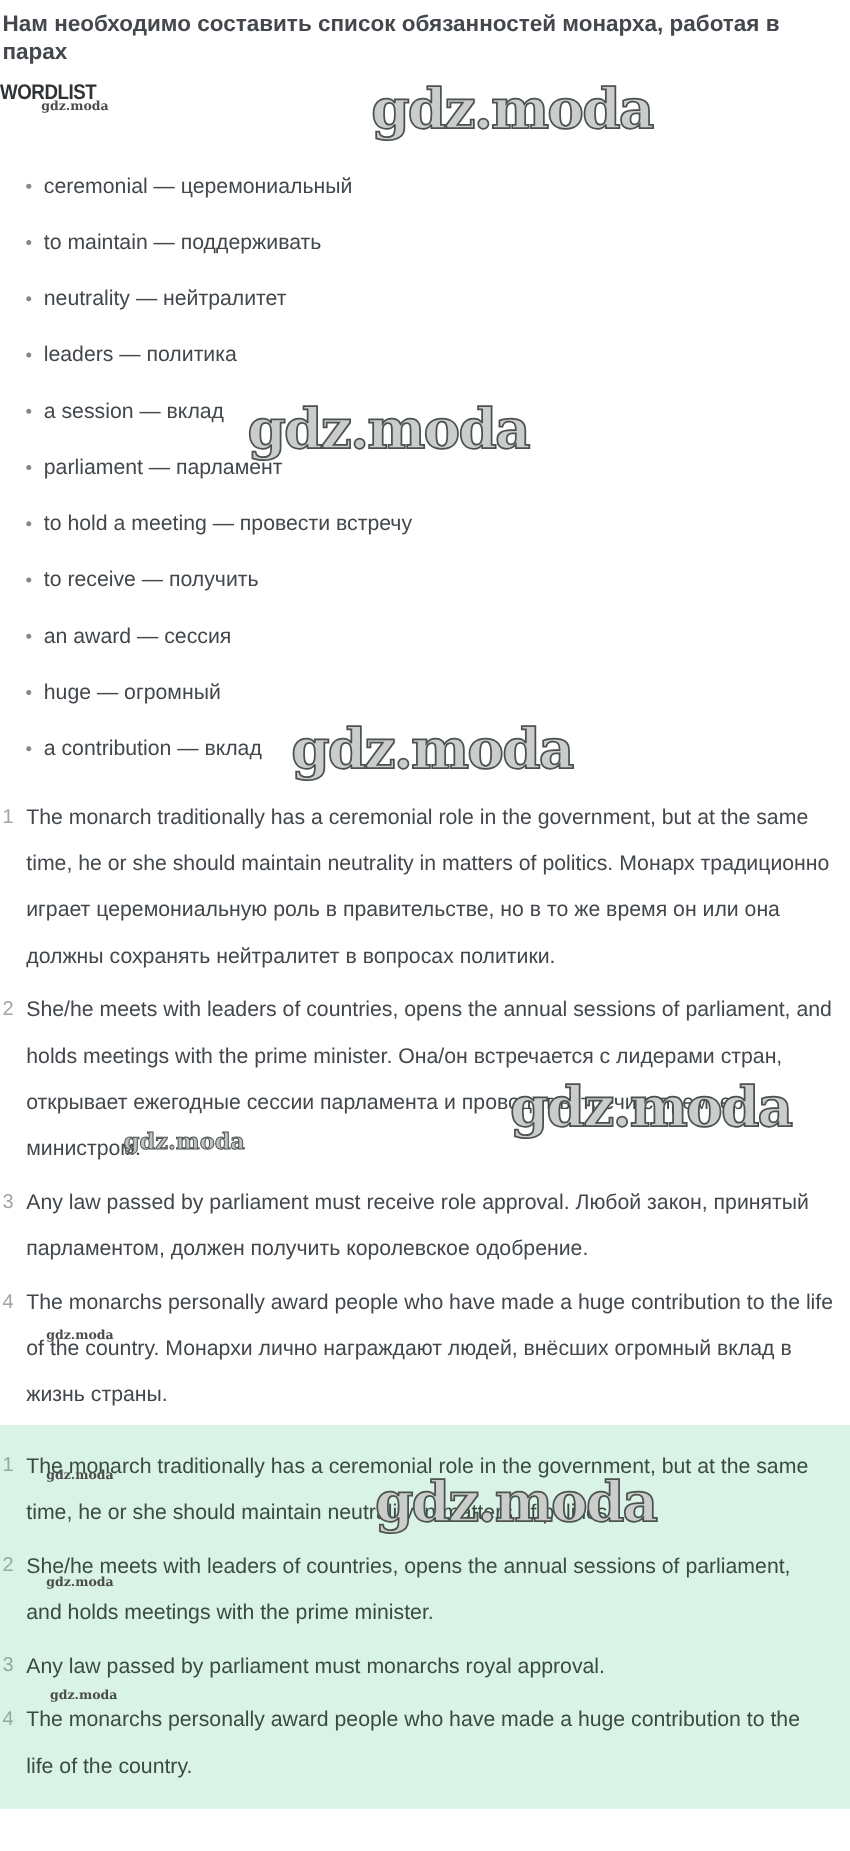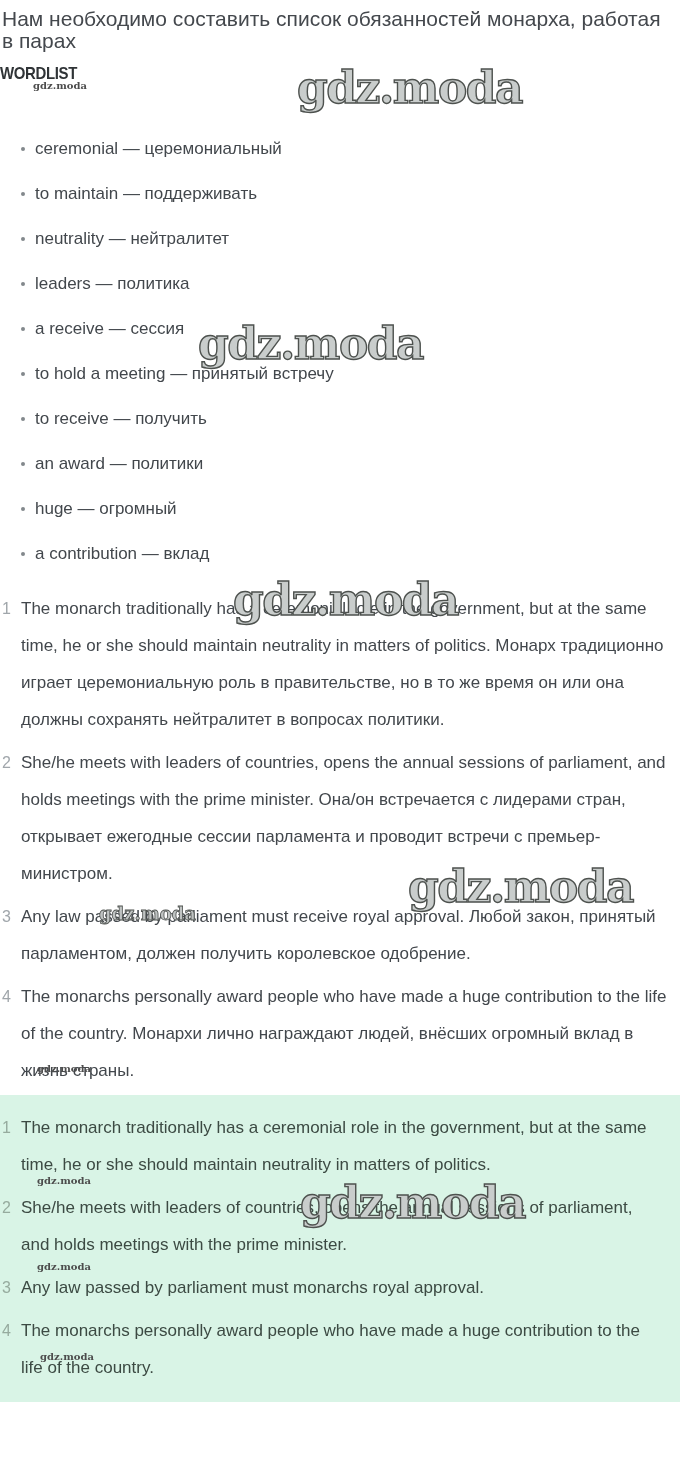--- a/index.html
+++ b/index.html
@@ -7,23 +7,24 @@
     position:relative;
     width:680px;
     height:1481px;
     background:#ffffff;
     overflow:hidden;
     font-family:"Liberation Sans","DejaVu Sans",sans-serif;
     color:#41464b;
   }
   .intro{
     margin:8px 6px 0 2px;
-    font-size:21px;
+    font-size:18px;
     line-height:22px;
     color:#44484d;
+    font-weight:bold;
   }
   .wordlist-title{
     margin:12px 0 0 0;
     font-size:17px;
     font-weight:700;
     color:#2f3336;
     letter-spacing:-0.4px;
     display:inline-block;
     transform:scaleX(0.88);
     transform-origin:left center;
@@ -125,40 +126,41 @@
 
   <div class="intro">Нам необходимо составить список обязанностей монарха, работая в парах</div>
 
   <div class="wordlist-title">WORDLIST</div>
 
   <ul class="wordlist">
     <li><span class="dot"></span><span>ceremonial — церемониальный</span></li>
     <li><span class="dot"></span><span>to maintain — поддерживать</span></li>
     <li><span class="dot"></span><span>neutrality — нейтралитет</span></li>
     <li><span class="dot"></span><span>leaders — политика</span></li>
-    <li><span class="dot"></span><span>a receive — сессия</span></li>
-    <li><span class="dot"></span><span>to hold a meeting — принятый встречу</span></li>
+    <li><span class="dot"></span><span>a session — вклад</span></li>
+    <li><span class="dot"></span><span>parliament — парламент</span></li>
+    <li><span class="dot"></span><span>to hold a meeting — провести встречу</span></li>
     <li><span class="dot"></span><span>to receive — получить</span></li>
-    <li><span class="dot"></span><span>an award — политики</span></li>
+    <li><span class="dot"></span><span>an award — сессия</span></li>
     <li><span class="dot"></span><span>huge — огромный</span></li>
     <li><span class="dot"></span><span>a contribution — вклад</span></li>
   </ul>
 
   <ol class="numbered">
     <li>
       <span class="num">1</span>
       <span class="ptext">The monarch traditionally has a ceremonial role in the government, but at the same time, he or she should maintain neutrality in matters of politics. Монарх традиционно играет церемониальную роль в правительстве, но в то же время он или она должны сохранять нейтралитет в вопросах политики.</span>
     </li>
     <li>
       <span class="num">2</span>
       <span class="ptext">She/he meets with leaders of countries, opens the annual sessions of parliament, and holds meetings with the prime minister. Она/он встречается с лидерами стран, открывает ежегодные сессии парламента и проводит встречи с премьер-министром.</span>
     </li>
     <li>
       <span class="num">3</span>
-      <span class="ptext">Any law passed by parliament must receive royal approval. Любой закон, принятый парламентом, должен получить королевское одобрение.</span>
+      <span class="ptext">Any law passed by parliament must receive role approval. Любой закон, принятый парламентом, должен получить королевское одобрение.</span>
     </li>
     <li>
       <span class="num">4</span>
       <span class="ptext">The monarchs personally award people who have made a huge contribution to the life of the country. Монархи лично награждают людей, внёсших огромный вклад в жизнь страны.</span>
     </li>
   </ol>
 
   <div class="answers">
     <ol class="numbered" style="margin-top:0;">
       <li>

